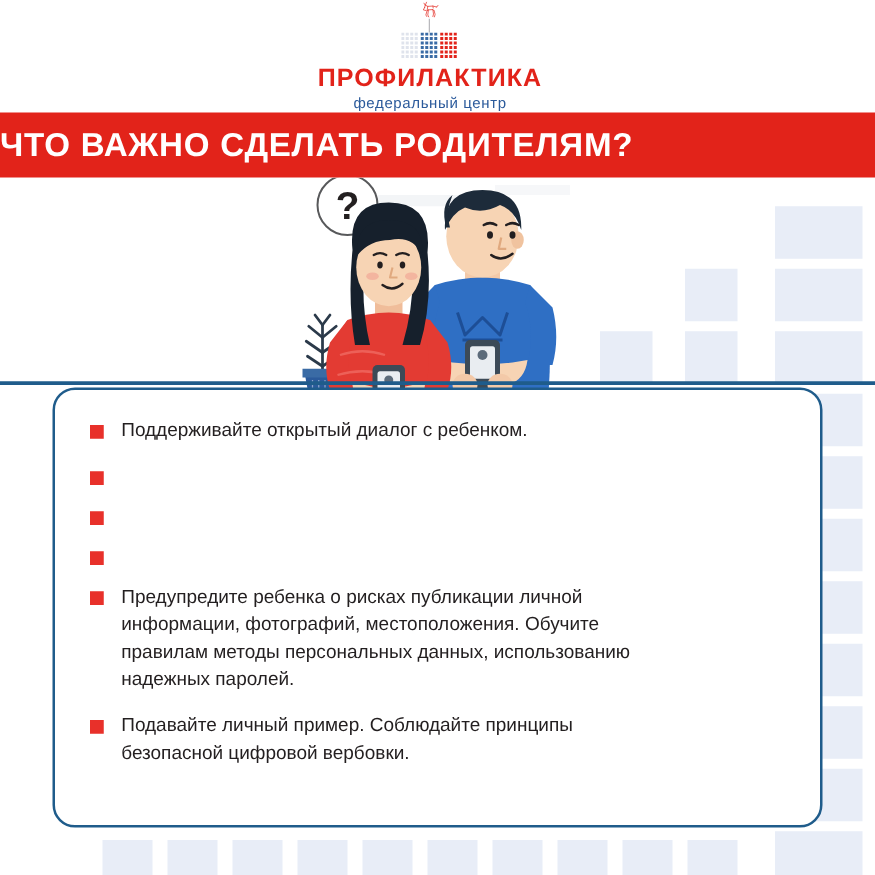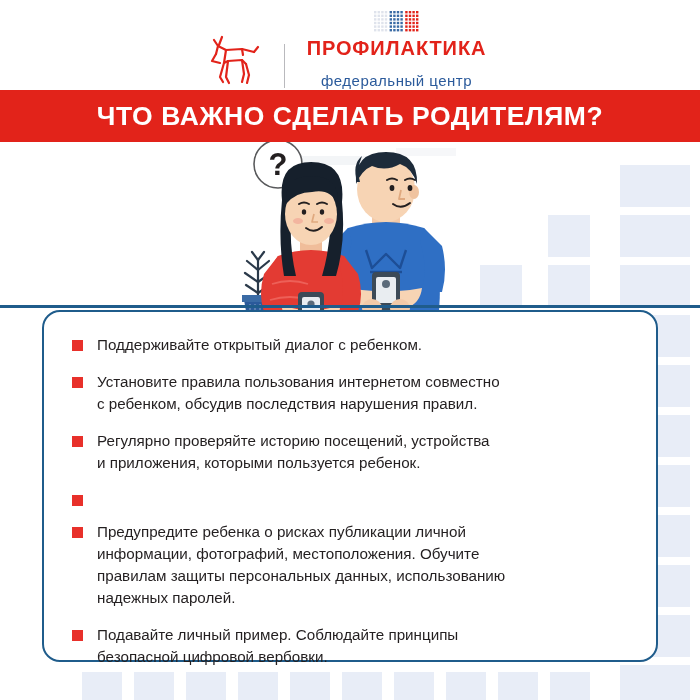--- a/index.html
+++ b/index.html
@@ -32,24 +32,25 @@
   }
 
   
   .logo-bar {
     position: absolute;
     left: 0;
     top: 0;
     width: 688px;
     height: 88px;
     display: flex;
-    align-items: flex-end;
+    align-items: center;
     justify-content: center;
     gap: 0px;
     z-index: 5;
+    flex-direction: column;
   }
   .logo-deer {
     width: 62px;
     height: 58px;
     display: block;
   }
   .logo-divider {
     width: 1px;
     height: 44px;
     background: #b9b9bd;
@@ -68,38 +69,38 @@
   .logo-word {
     font-family: "Liberation Sans", sans-serif;
     font-weight: bold;
     font-size: 20px;
     letter-spacing: 0.9px;
     color: #e2231a;
     line-height: 1;
   }
   .logo-sub {
     font-family: "Liberation Sans", sans-serif;
-    font-size: 15px;
+    font-size: 12px;
     letter-spacing: 0.5px;
     color: #2b5a9b;
-    margin-top: 15px;
+    margin-top: 3px;
     line-height: 1;
   }
 
   
   .title-banner {
     position: absolute;
     left: 0;
     top: 90px;
     width: 700px;
     height: 52px;
     background: #e2231a;
     display: flex;
     align-items: center;
-    justify-content: center;
+    justify-content: flex-start;
     z-index: 6;
   }
   .title-text {
     color: #ffffff;
     font-family: "Liberation Sans", sans-serif;
     font-weight: bold;
     font-size: 26.5px;
     letter-spacing: 0.6px;
     line-height: 1;
     white-space: nowrap;
@@ -445,36 +446,32 @@
   </div>
 
   <div class="card">
     <ul class="tips-list">
       <li class="tip-item">
         <span class="tip-bullet"></span>
         <span class="tip-text">Поддерживайте открытый диалог с ребенком.</span>
       </li>
       <li class="tip-item">
         <span class="tip-bullet"></span>
-        <span class="tip-text">Установите правила пользования интернетом совместно
-с ребенком, обсудив последствия нарушения правил.</span>
-      </li>
-      <li class="tip-item">
-        <span class="tip-bullet"></span>
-        <span class="tip-text">Регулярно проверяйте историю посещений, устройства
-и приложения, которыми пользуется ребенок.</span>
+      </li>
+      <li class="tip-item">
+        <span class="tip-bullet"></span>
       </li>
       <li class="tip-item">
         <span class="tip-bullet"></span>
       </li>
       <li class="tip-item">
         <span class="tip-bullet"></span>
         <span class="tip-text">Предупредите ребенка о рисках публикации личной
 информации, фотографий, местоположения. Обучите
-правилам защиты персональных данных, использованию
+правилам методы персональных данных, использованию
 надежных паролей.</span>
       </li>
       <li class="tip-item">
         <span class="tip-bullet"></span>
         <span class="tip-text">Подавайте личный пример. Соблюдайте принципы
 безопасной цифровой вербовки.</span>
       </li>
     </ul>
   </div>
 

